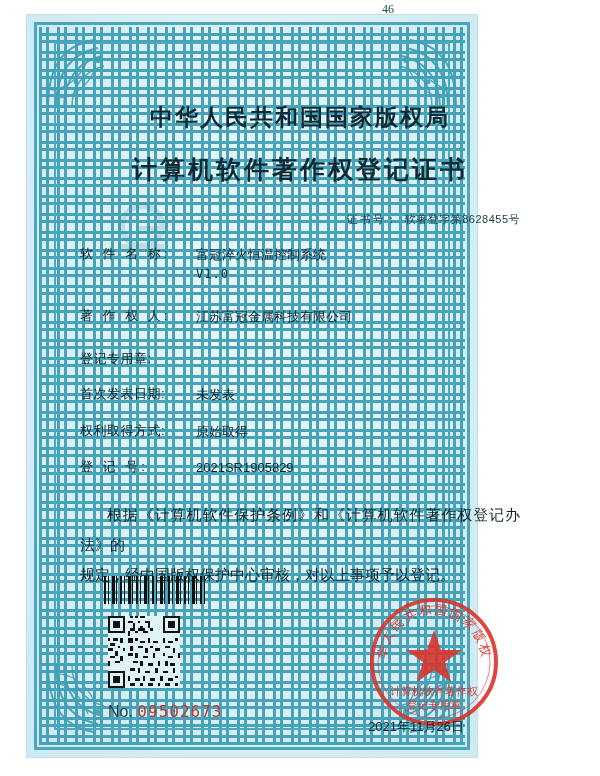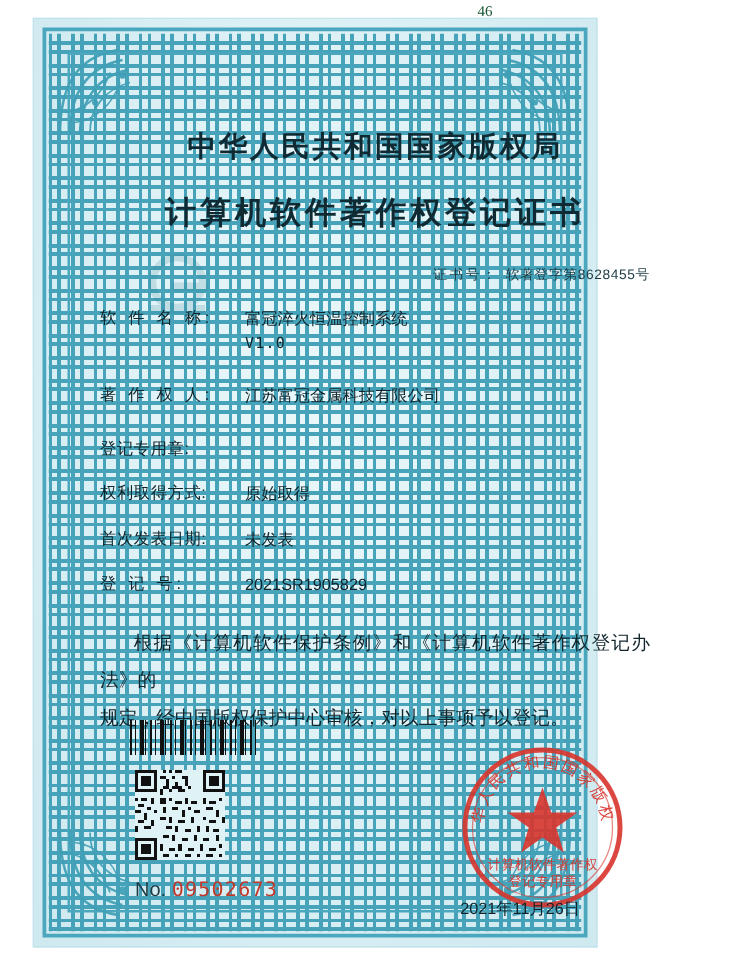--- a/index.html
+++ b/index.html
@@ -342,27 +342,27 @@
           <div class="field-value">江苏富冠金属科技有限公司</div>
         </div>
 
         <div class="spacer-sm"></div>
 
         <div class="field-row">
           <div class="field-label tight">登记专用章:</div>
         </div>
 
         <div class="field-row">
+          <div class="field-label tight">首次发表日期:</div>
+          <div class="field-value">未发表</div>
+        </div>
+
+        <div class="field-row">
           <div class="field-label tight">权利取得方式:</div>
           <div class="field-value">原始取得</div>
-        </div>
-
-        <div class="field-row">
-          <div class="field-label tight">首次发表日期:</div>
-          <div class="field-value">未发表</div>
         </div>
 
 
         <div class="field-row">
           <div class="field-label">登 记 号:</div>
           <div class="field-value">2021SR1905829</div>
         </div>
 
       </div>
 

